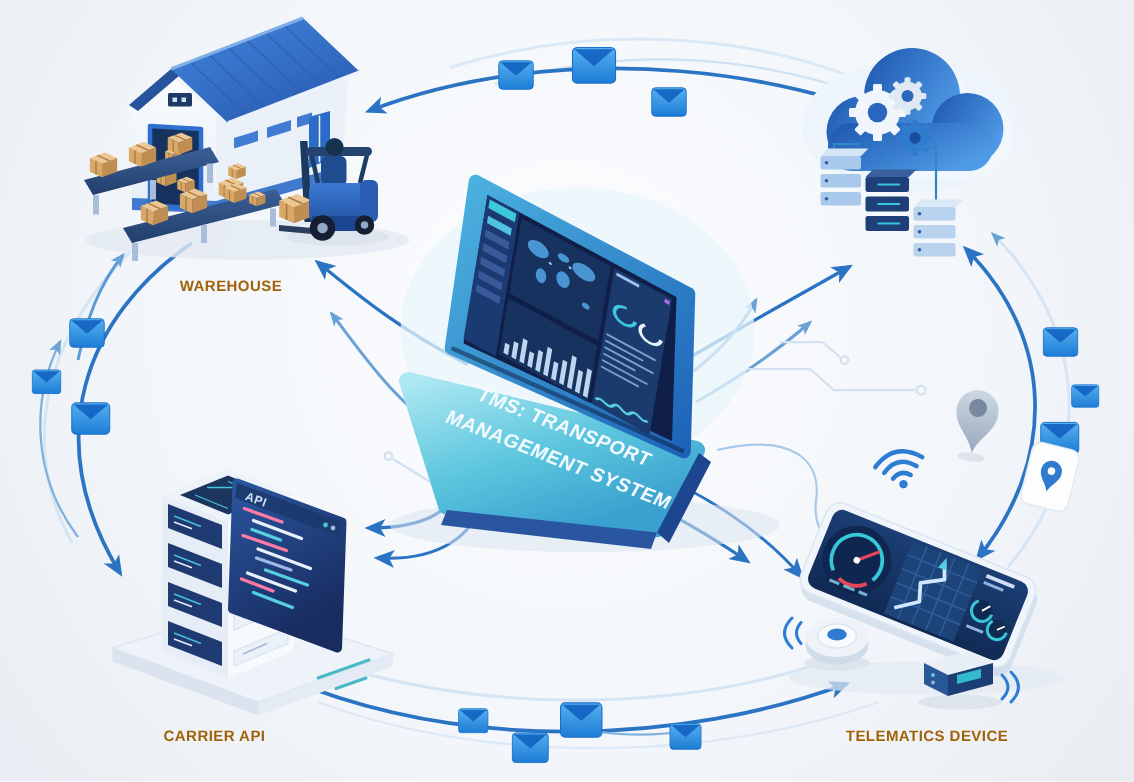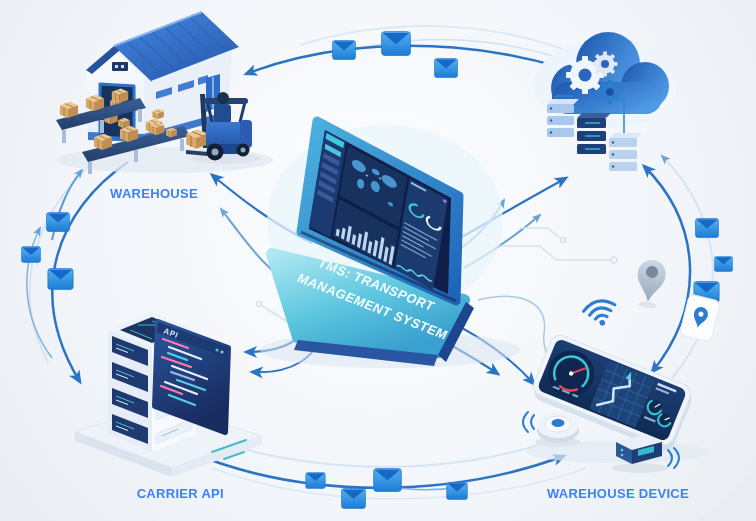--- a/index.html
+++ b/index.html
@@ -1,25 +1,25 @@
 <!DOCTYPE html>
 <html><head>
 <meta charset="utf-8">
 <style>
   html,body{margin:0;padding:0;}
   body{width:756px;height:521px;overflow:hidden;position:relative;
        font-family:"Liberation Sans",sans-serif;
        background:radial-gradient(circle at 50% 42%, #fcfdfe 0%, #f3f6fa 55%, #e9edf3 100%);}
   .canvas{position:absolute;inset:0;}
   svg.scene{position:absolute;left:0;top:0;}
-  .node-label{position:absolute;font-size:13px;font-weight:700;color:#3b82f6;
+  .node-label{position:absolute;font-size:10px;font-weight:700;color:#a16207;
               letter-spacing:.3px;text-align:center;white-space:pre-line;line-height:1.18;}
   .lbl-warehouse{left:74px;top:186px;width:160px;}
   .lbl-erp{left:527px;top:189px;width:164px;}
-  .lbl-carrier{left:62px;top:486px;width:162px;text-align:right;}
+  .lbl-carrier{left:62px;top:486px;width:162px;}
   .lbl-telematics{left:536px;top:486px;width:164px;}
 </style>
 </head>
 <body>
 
 <div class="canvas">
 <svg class="scene" width="756" height="521" viewBox="0 0 756 521">
   <defs>
     <marker id="ahD" markerUnits="userSpaceOnUse" markerWidth="16" markerHeight="14" refX="12" refY="7" orient="auto-start-reverse">
       <path d="M1,1 L15,7 L1,13 L4.5,7 Z" fill="#2b74c4"></path>
@@ -554,14 +554,14 @@
       <path d="M 0.69,0.93 C 0.72,0.88 0.75,0.96 0.78,0.91 C 0.81,0.86 0.84,0.95 0.87,0.90 C 0.90,0.85 0.93,0.93 0.96,0.89" fill="none" stroke="#56cde2" stroke-width="0.016"></path>
     </g>
 
     <text transform="translate(317,266) rotate(21.5) skewX(-8)" font-size="13" font-weight="bold" fill="#f4fbff" letter-spacing="0.5">TMS: TRANSPORT</text>
     <text transform="translate(296,281) rotate(21.5) skewX(-8)" font-size="13" font-weight="bold" fill="#f4fbff" letter-spacing="0.5">MANAGEMENT SYSTEM</text>
   </g>
 </svg>
 
 <div class="node-label lbl-warehouse">WAREHOUSE</div>
 <div class="node-label lbl-carrier">CARRIER API</div>
-<div class="node-label lbl-telematics">WAREHOUSE DEVICE</div>
+<div class="node-label lbl-telematics">TELEMATICS DEVICE</div>
 </div>
 
 </body></html>

